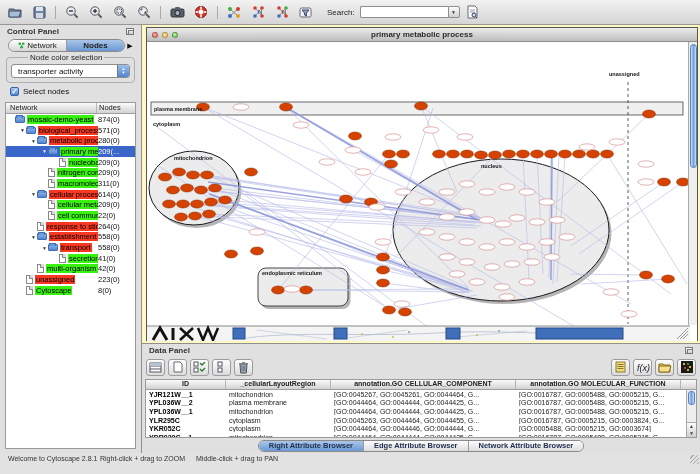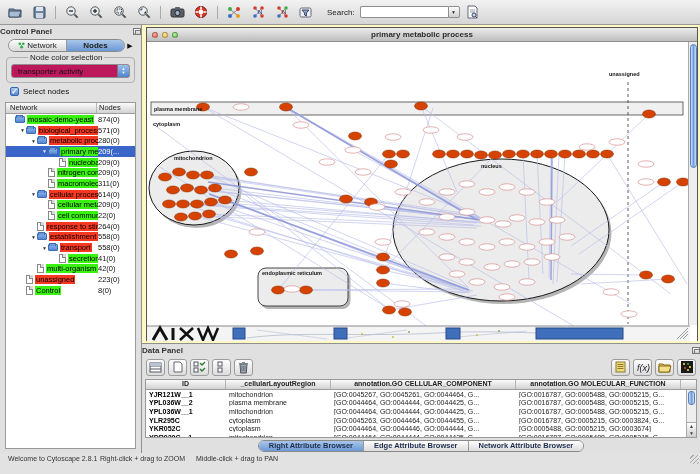--- a/index.html
+++ b/index.html
@@ -23,34 +23,34 @@
 .searchlbl { font-size:8px; color:#222; margin:0 3px 0 8px; }
 .searchbox { display:flex; align-items:center; }
 .searchbox input { width:88px; height:12px; font-size:8px; border:1px solid #8e8e8e; border-right:none; border-radius:2px 0 0 2px; background:#fff; padding:0 2px; }
 .combo-arrow-btn { width:12px; height:12px; border:1px solid #8e8e8e; border-radius:0 2px 2px 0; background:linear-gradient(#fdfdfd,#cfcfcf); font-size:5px; color:#333; display:flex; align-items:center; justify-content:center; }
 
 
 .main { display:flex; height:428px; }
 
 
 .cpanel { width:142px; background:#e0e0e0; border-right:1px solid #909090; display:flex; flex-direction:column; }
-.phead { height:12px; display:flex; align-items:center; justify-content:space-between; padding:0 0; }
+.phead { height:12px; display:flex; align-items:center; justify-content:space-between; padding:0 7px; }
 .phead .ptitle { font-size:8px; font-weight:bold; color:#333; }
 .floatico { width:8px; height:7px; border:1px solid #777; background:linear-gradient(#fff,#ccc); position:relative; }
 .floatico::after { content:""; position:absolute; left:1px; top:1px; width:4px; height:3px; border:1px solid #777; }
 .tabsrow { display:flex; align-items:center; padding:2px 6px 3px 8px; }
 .seg { display:flex; border:1px solid #8a8a8a; border-radius:7px; overflow:hidden; height:13px; flex:1; }
 .seg .tab { flex:1; display:flex; align-items:center; justify-content:center; gap:2px; font-size:8px; color:#222; background:linear-gradient(#fdfdfd,#d6d6d6); border-right:1px solid #9a9a9a; }
 .seg .tab:last-child { border-right:none; }
 .seg .tab.on { background:linear-gradient(#a9c6e9,#6b99d4); font-weight:bold; }
 .tab-net-icon { width:7px; height:7px; display:inline-block; }
 .tabmore { width:10px; text-align:center; font-size:7px; color:#111; }
 .groupbox { margin:2px 6px 0 6px; border:1px solid #b0b0b0; border-radius:4px; padding:6px 4px 4px 4px; position:relative; }
 .groupbox .legend { position:absolute; top:-5px; left:21px; background:#e0e0e0; font-size:8px; color:#222; padding:0 2px; }
-.combo { display:flex; height:14px; border:1px solid #8e8e8e; border-radius:3px; background:#be185d; align-items:center; overflow:hidden; }
+.combo { display:flex; height:14px; border:1px solid #8e8e8e; border-radius:3px; background:#ffffff; align-items:center; overflow:hidden; }
 .combo .cval { flex:1; font-size:8px; color:#111; padding-left:6px; white-space:nowrap; overflow:hidden; }
 .combo .stepper { width:12px; height:100%; background:linear-gradient(#9dc0ec,#4f85cf); display:flex; flex-direction:column; align-items:center; justify-content:center; color:#fff; font-size:4px; line-height:4px; border-left:1px solid #777; }
 .checkrow { display:flex; align-items:center; gap:4px; padding:4px 8px 3px 10px; }
 .checkbox { width:9px; height:9px; border-radius:2px; border:1px solid #3765ad; background:linear-gradient(#a9c8ef,#5588d1); color:#fff; font-size:8px; line-height:8px; font-weight:bold; text-align:center; }
 .checklbl { font-size:8px; color:#111; }
 
 
 .treebox { margin:3px 5px 4px 5px; border:1px solid #9a9a9a; background:#fff; flex:1; display:flex; flex-direction:column; overflow:hidden; }
 .treehead { height:11px; display:flex; background:linear-gradient(#fbfbfb,#d2d2d2); border-bottom:1px solid #9e9e9e; font-size:7.5px; color:#222; }
 .treehead .h1 { flex:1; padding-left:4px; border-right:1px solid #b5b5b5; }
@@ -389,21 +389,21 @@
               <span class="ind" style="width: 13px;"></span>
               <span class="arr"></span>
               <span class="file"></span>
               <span class="lwrap"><span class="lbl red">unassigned</span></span>
               <span class="cnt">223(0)</span>
             </div>
             <div class="trow">
               <span class="ind" style="width: 13px;"></span>
               <span class="arr"></span>
               <span class="file"></span>
-              <span class="lwrap"><span class="lbl green">Control</span></span>
+              <span class="lwrap"><span class="lbl green">Cytoscape</span></span>
               <span class="cnt">8(0)</span>
             </div>
           </div>
       </div>
     </div>
 
     <div class="rightcol">
 
       <div class="desktop">
         <div class="vwin">

